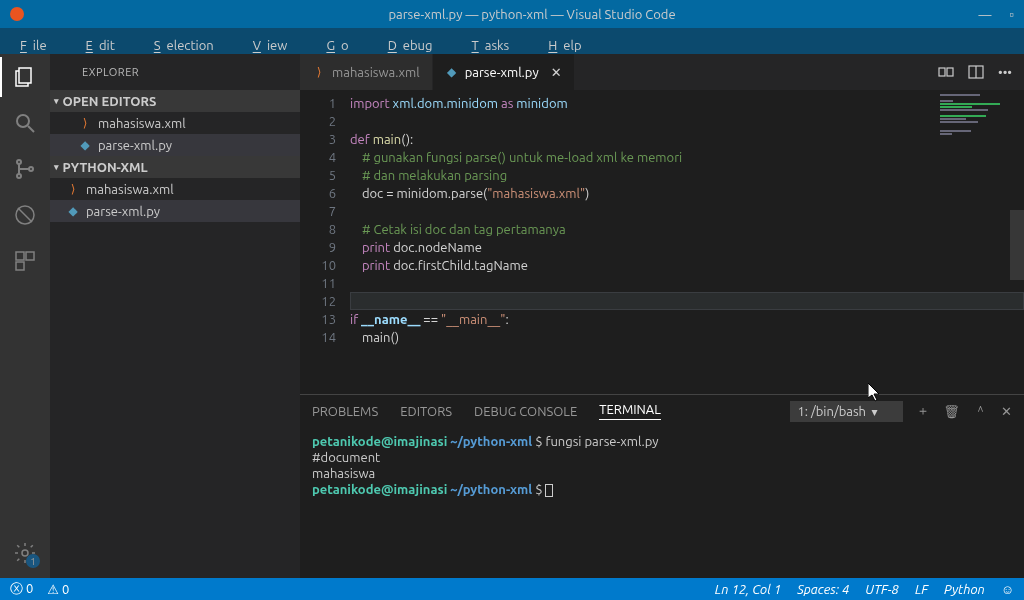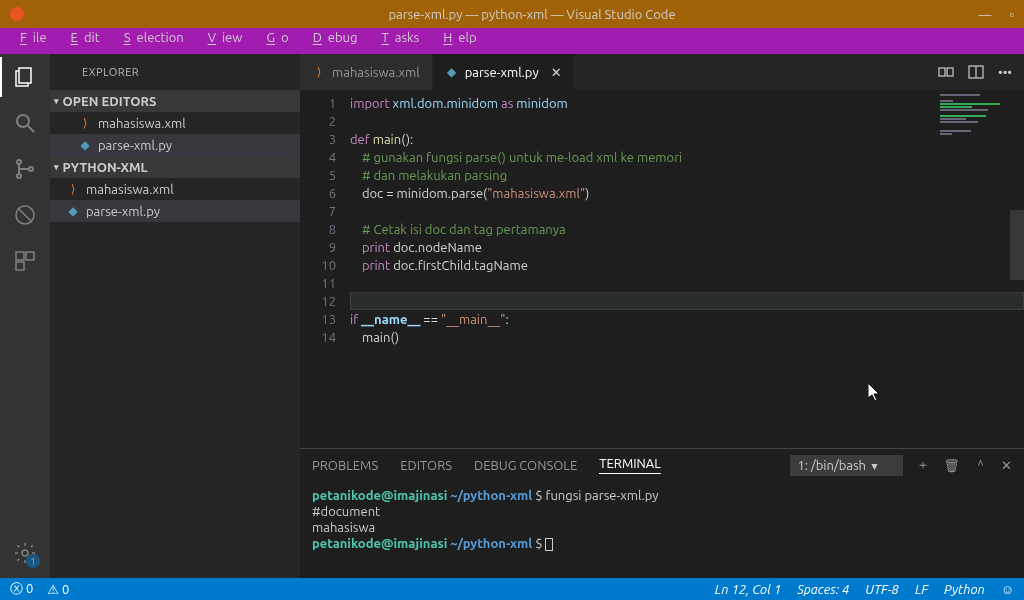--- a/index.html
+++ b/index.html
@@ -1,21 +1,21 @@
 <!DOCTYPE html>
 <html><head>
 <meta charset="utf-8">
 <style>
 * { margin:0; padding:0; box-sizing:border-box; font-family:'Ubuntu',system-ui,sans-serif; font-size:13px; }
 body { width:1024px; height:600px; background:#1e1e1e; color:#ccc; overflow:hidden; display:flex; flex-direction:column; }
-.titlebar { height:28px; background:#a16207; display:flex; align-items:center; justify-content:center; position:relative;padding-left:40px; }
+.titlebar { height:28px; background:#0369a1; display:flex; align-items:center; justify-content:center; position:relative;padding-left:40px; }
 .titlebar .close-btn { position:absolute; left:10px; width:14px; height:14px; border-radius:50%; background:#e95420; }
 .titlebar .title { color:#ccc; font-size:13px; }
 .titlebar .wincontrols { position:absolute; right:10px; display:flex; gap:18px; color:#ccc; }
-.menubar { height:26px; background:#a21caf; display:flex; align-items:flex-start; padding:0 8px; gap:6px; }
+.menubar { height:26px; background:#0c4a6e; display:flex; align-items:flex-end; padding:0 8px; gap:21px; }
 .menubar span { padding:2px 6px; color:#ccc; }
 .underline { text-decoration:underline; text-underline-offset:2px; }
 .main { flex:1; display:flex; min-height:0; }
 .activity { width:50px; background:#333333; display:flex; flex-direction:column; align-items:center; padding-top:10px; gap:20px; position:relative; }
 .activity .ico { width:26px; height:26px; opacity:.5; display:flex; align-items:center; justify-content:center; }
 .activity .ico.active { opacity:1; }
 .activity .ico.active::before { content:""; position:absolute; left:0; width:2px; height:40px; background:#fff; }
 .activity .gear { margin-top:auto; margin-bottom:12px; position:relative; }
 .activity .badge { position:absolute; bottom:-2px; right:-2px; background:#007acc; color:#fff; border-radius:50%; width:14px; height:14px; font-size:10px; display:flex; align-items:center; justify-content:center; }
 .sidebar { width:250px; background:#252526; display:flex; flex-direction:column; }
@@ -40,21 +40,21 @@
 .tok-mod { color:#9cdcfe; }
 .tok-fn { color:#dcdcaa; }
 .tok-str { color:#ce9178; }
 .tok-cmt { color:#6a9955; }
 .tok-var { color:#9cdcfe;font-weight:bold; }
 .current-line { background:#2a2d2e; box-shadow:0 0 0 1px #3a3d41 inset; }
 .minimap { position:absolute; right:14px; top:4px; width:70px; height:50px; }
 .mm-line { height:2px; margin-bottom:1px; }
 .scrollbar { position:absolute; right:0; top:0; width:14px; height:100%; }
 .scrollbar-thumb { position:absolute; right:0; width:14px; background:#4f4f4f; opacity:.5; }
-.panel { height:130px; background:#1e1e1e; border-top:1px solid #444; display:flex; flex-direction:column; }
+.panel { height:184px; background:#1e1e1e; border-top:1px solid #444; display:flex; flex-direction:column; }
 .panel-tabs { height:32px; display:flex; align-items:center; padding:0 12px; gap:22px; font-size:11px; color:#969696; }
 .panel-tabs .pt { cursor:pointer; }
 .panel-tabs .pt.active { color:#fff; border-bottom:1px solid #fff; padding-bottom:3px; }
 .panel-right { margin-left:auto; display:flex; align-items:center; gap:14px; }
 .term-select { background:#3c3c3c; color:#ccc; border:1px solid #3c3c3c; padding:2px 24px 2px 6px; font-size:12px; position:relative; }
 .terminal { flex:1; padding:6px 12px; font-family:Consolas,monospace; font-size:13px; line-height:16px; }
 .term-user { color:#4ec9b0; font-weight:bold; }
 .term-path { color:#569cd6; font-weight:bold; }
 .term-text { color:#ccc; }
 .cursor-box { display:inline-block; width:8px; height:13px; border:1px solid #ccc; vertical-align:middle; }

